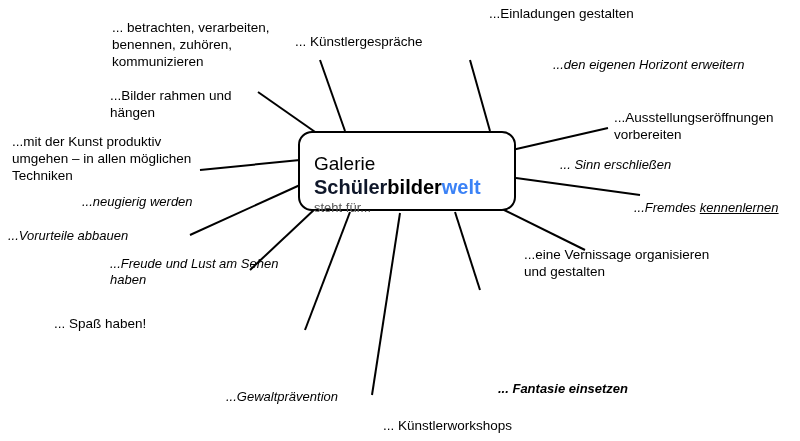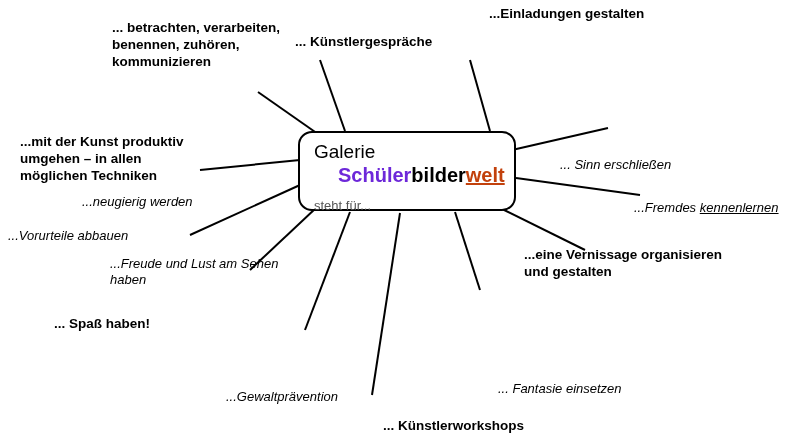--- a/index.html
+++ b/index.html
@@ -28,49 +28,49 @@
   }
   
   #center-box {
     left: 298px;
     top: 131px;
     width: 218px;
     height: 80px;
     border: 2px solid #000000;
     border-radius: 14px;
     background: #ffffff;
-    padding: 8px 0 0 14px;
+    padding: 20px 0 0 14px;
   }
   #center-box .line1 {
     font-size: 19px;
     color: #000000;
     line-height: 22px;
   }
   #center-box .line2 {
     font-size: 20px;
     font-weight: bold;
     line-height: 24px;
     white-space: nowrap;
   }
-  #center-box .line2 .p1 { color: #6d28d9; margin-left: 24px; }
+  #center-box .line2 .p1 { color: #0f172a; }
   #center-box .line2 .p2 { color: #000000; }
-  #center-box .line2 .p3 { color: #c2410c; text-decoration: underline; }
+  #center-box .line2 .p3 { color: #3b82f6; }
   #center-box .line3 {
     font-size: 13px;
     color: #555555;
     line-height: 16px;
-    margin-top: 11px;
+    margin-top: 1px;
   }
   .lbl {
     position: absolute;
     color: #000000;
     line-height: 1.25;
   }
   .bold {
-    font-weight: bold;
+    font-weight: normal;
     font-size: 13.5px;
   }
   .ital {
     font-style: italic;
     font-size: 13px;
   }
   .ital-u {
     font-style: italic;
     font-size: 13px;
   }
@@ -103,40 +103,43 @@
     <div class="line2"><span class="p1">Schüler</span><span class="p2">bilder</span><span class="p3">welt</span></div>
     <div class="line3">steht für...</div>
   </div>
 
   <div class="lbl bold" style="left:112px; top:20px; width:190px;">... betrachten, verarbeiten, benennen, zuhören, kommunizieren</div>
 
   <div class="lbl bold" style="left:295px; top:34px; width:160px;">... Künstlergespräche</div>
 
   <div class="lbl bold" style="left:489px; top:6px; width:210px;">...Einladungen gestalten</div>
 
+  <div class="lbl ital" style="left:553px; top:57px; width:245px;">...den eigenen Horizont erweitern</div>
 
+  <div class="lbl bold" style="left:110px; top:88px; width:165px;">...Bilder rahmen und hängen</div>
 
+  <div class="lbl bold" style="left:614px; top:110px; width:180px;">...Ausstellungseröffnungen vorbereiten</div>
 
-  <div class="lbl bold" style="left:20px; top:134px; width:190px;">...mit der Kunst produktiv umgehen – in allen möglichen Techniken</div>
+  <div class="lbl bold" style="left:12px; top:134px; width:190px;">...mit der Kunst produktiv umgehen – in allen möglichen Techniken</div>
 
   <div class="lbl ital" style="left:560px; top:157px; width:190px;">... Sinn erschließen</div>
 
   <div class="lbl ital" style="left:82px; top:194px; width:190px;">...neugierig werden</div>
 
   <div class="lbl ital-u" style="left:634px; top:200px; width:180px;"><span>...Fremdes </span><span class="ul">kennenlernen</span></div>
 
   <div class="lbl ital" style="left:8px; top:228px; width:190px;">...Vorurteile abbauen</div>
 
   <div class="lbl bold" style="left:524px; top:247px; width:210px;">...eine Vernissage organisieren und gestalten</div>
 
   <div class="lbl ital" style="left:110px; top:256px; width:200px;">...Freude und Lust am Sehen haben</div>
 
 
   <div class="lbl bold" style="left:54px; top:316px; width:170px;">... Spaß haben!</div>
 
 
-  <div class="lbl ital" style="left:498px; top:381px; width:190px;">... Fantasie einsetzen</div>
+  <div class="lbl ital" style="left:498px; top:381px; width:190px;font-weight:bold;">... Fantasie einsetzen</div>
 
   <div class="lbl ital" style="left:226px; top:389px; width:180px;">...Gewaltprävention</div>
 
   <div class="lbl bold" style="left:357px; top:418px; width:200px;margin-left:26px;">... Künstlerworkshops</div>
 
 </div>
 
 </body></html>

